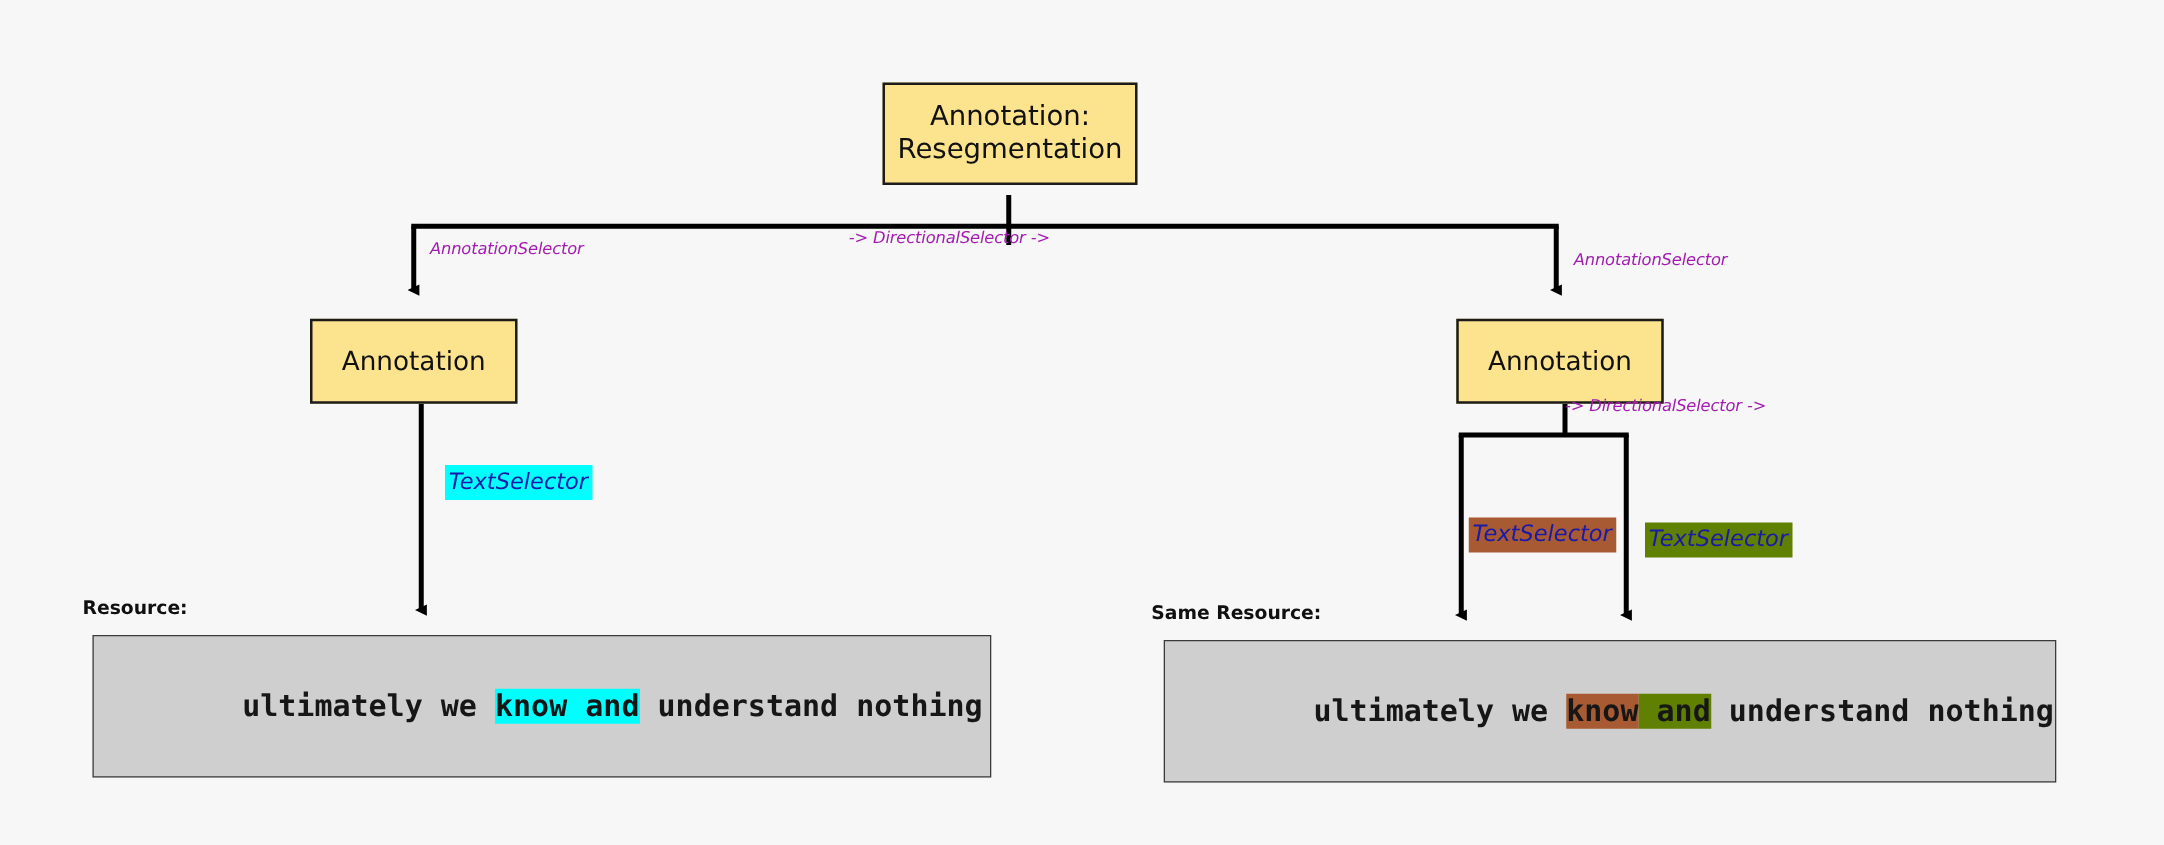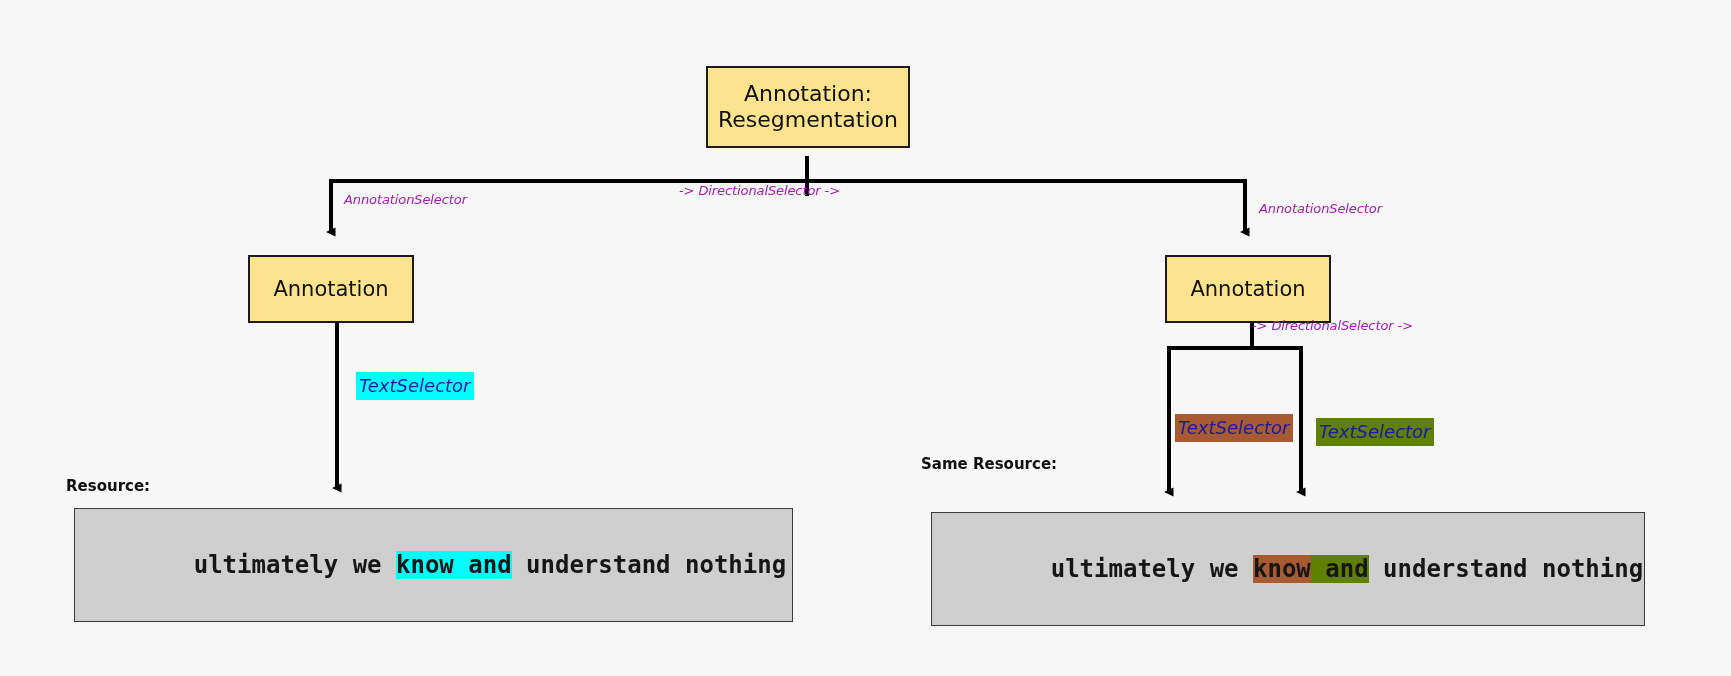--- a/index.html
+++ b/index.html
@@ -160,21 +160,21 @@
   <div class="edge-label" style="left:1252px; top:318px;">-&gt; DirectionalSelector -&gt;</div>
 
   <div class="chip cyan" style="left:356px; top:372px;">TextSelector</div>
 
   <div class="chip brown" style="left:1175px; top:414px;">TextSelector</div>
 
   <div class="chip olive" style="left:1316px; top:418px;">TextSelector</div>
 
   <div class="caption" style="left:66px; top:477px;">Resource:</div>
 
-  <div class="caption" style="left:921px; top:455px;text-align:right;">Same Resource:</div>
+  <div class="caption" style="left:921px; top:481px;text-align:right;">Same Resource:</div>
 
   <div class="resource-box" style="left:74px; top:508px; width:719px; height:114px;">
     <div class="resource-text">
       <span>ultimately we </span><span class="hl-cyan">know and</span><span> understand nothing</span>
     </div>
   </div>
 
   <div class="resource-box" style="left:931px; top:512px; width:714px; height:114px;">
     <div class="resource-text">
       <span>ultimately we </span><span class="hl-brown">know</span><span class="hl-olive"> and</span><span> understand nothing</span>

